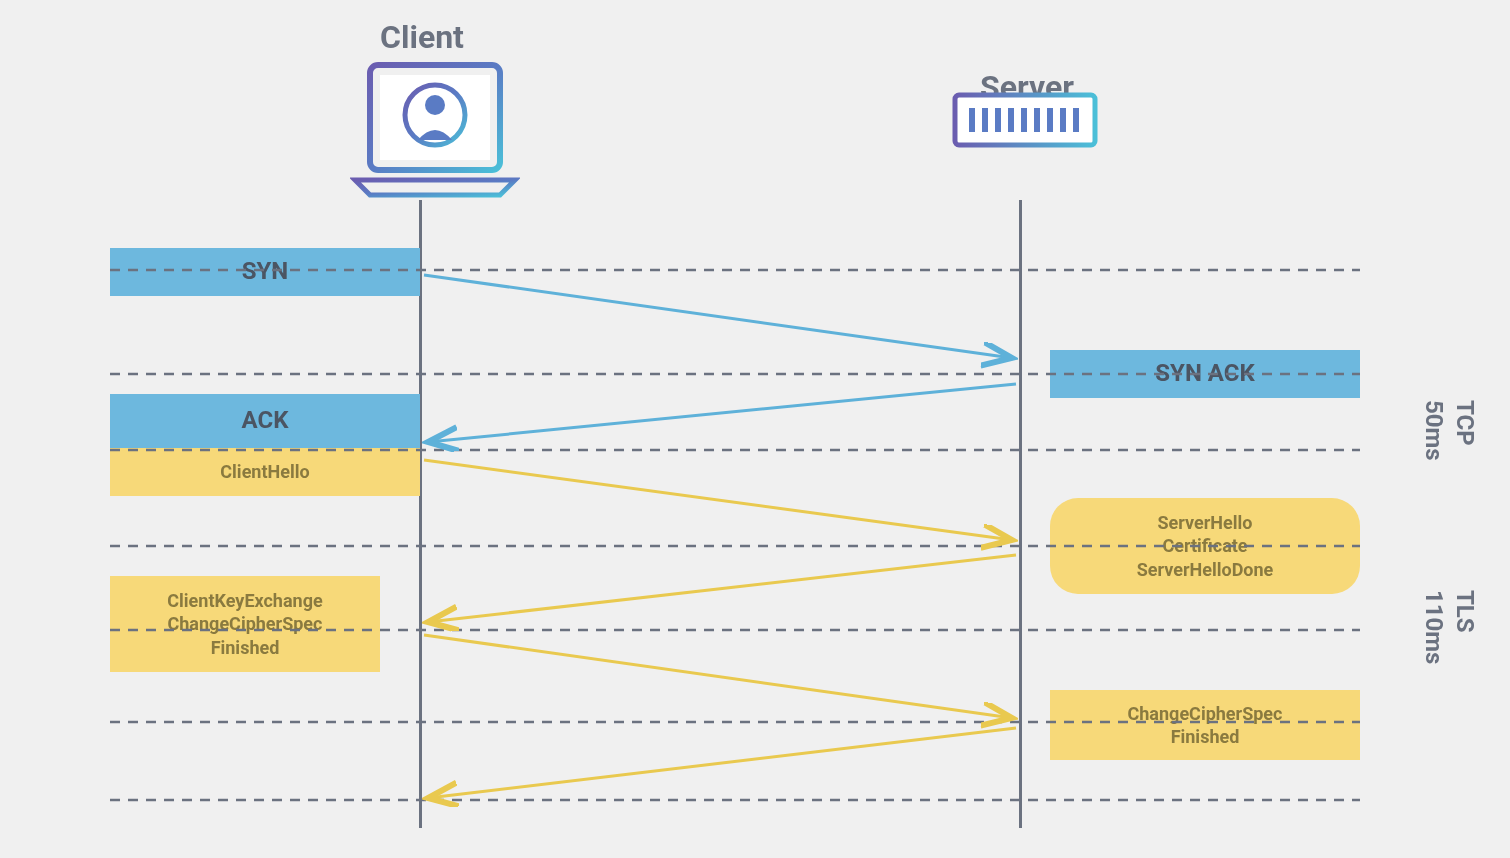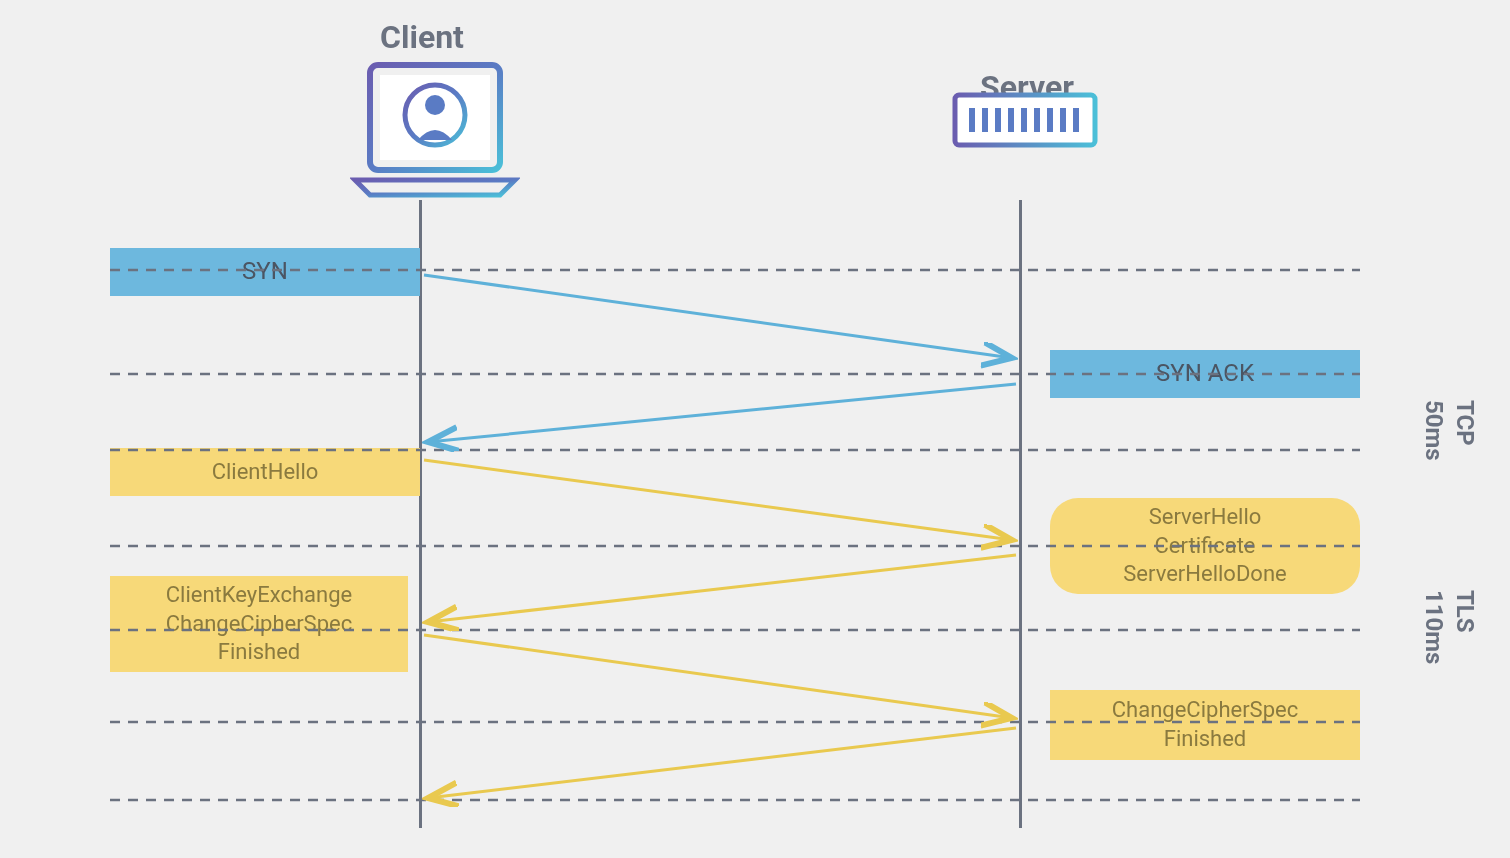--- a/index.html
+++ b/index.html
@@ -36,34 +36,34 @@
       width: 3px;
       background: #6b7280;
       top: 200px;
       bottom: 30px;
     }
     .msg-box {
       position: absolute;
       display: flex;
       align-items: center;
       justify-content: center;
-      font-weight: 400;
+      font-weight: 700;
       text-align: center;
       line-height: 1.3;
       padding: 8px 16px;
     }
     .msg-box.blue {
       background: #6db8de;
       color: #4b5563;
       font-size: 24px;
     }
     .msg-box.yellow {
       background: #f7d979;
       color: #8a7a3f;
-      font-size: 22px;
+      font-size: 18px;
     }
     .timing-label {
       position: absolute;
       writing-mode: vertical-rl;
       text-orientation: mixed;
       font-weight: 700;
       font-size: 24px;
       color: #6b7280;
       line-height: 1.3;
     }
@@ -120,22 +120,23 @@
       <rect x="97" y="18" width="6" height="24" fill="#5a7bc4"></rect>
       <rect x="110" y="18" width="6" height="24" fill="#5a7bc4"></rect>
       <rect x="123" y="18" width="6" height="24" fill="#5a7bc4"></rect>
     </svg>
   </div>
 
   <div class="lifeline" style="left:419px;"></div>
   <div class="lifeline" style="left:1019px;"></div>
 
   <div class="msg-box blue" style="left:110px; top:248px; width:310px; height:48px;">SYN</div>
+  <div class="msg-box blue" style="left:110px; top:394px; width:310px; height:54px;">ACK</div>
   <div class="msg-box yellow" style="left:110px; top:448px; width:310px; height:48px;">ClientHello</div>
-  <div class="msg-box yellow" style="left:110px; top:576px; width:298px; height:96px; white-space:pre-line;">ClientKeyExchange
+  <div class="msg-box yellow" style="left:110px; top:576px; width:270px; height:96px; white-space:pre-line;">ClientKeyExchange
 ChangeCipherSpec
 Finished</div>
 
   <div class="msg-box blue" style="left:1050px; top:350px; width:310px; height:48px;">SYN ACK</div>
   <div class="msg-box yellow" style="left:1050px; top:498px; width:310px; height:96px; white-space:pre-line;border-radius:28px;">ServerHello
 Certificate
 ServerHelloDone</div>
   <div class="msg-box yellow" style="left:1050px; top:690px; width:310px; height:70px; white-space:pre-line;">ChangeCipherSpec
 Finished</div>
 

